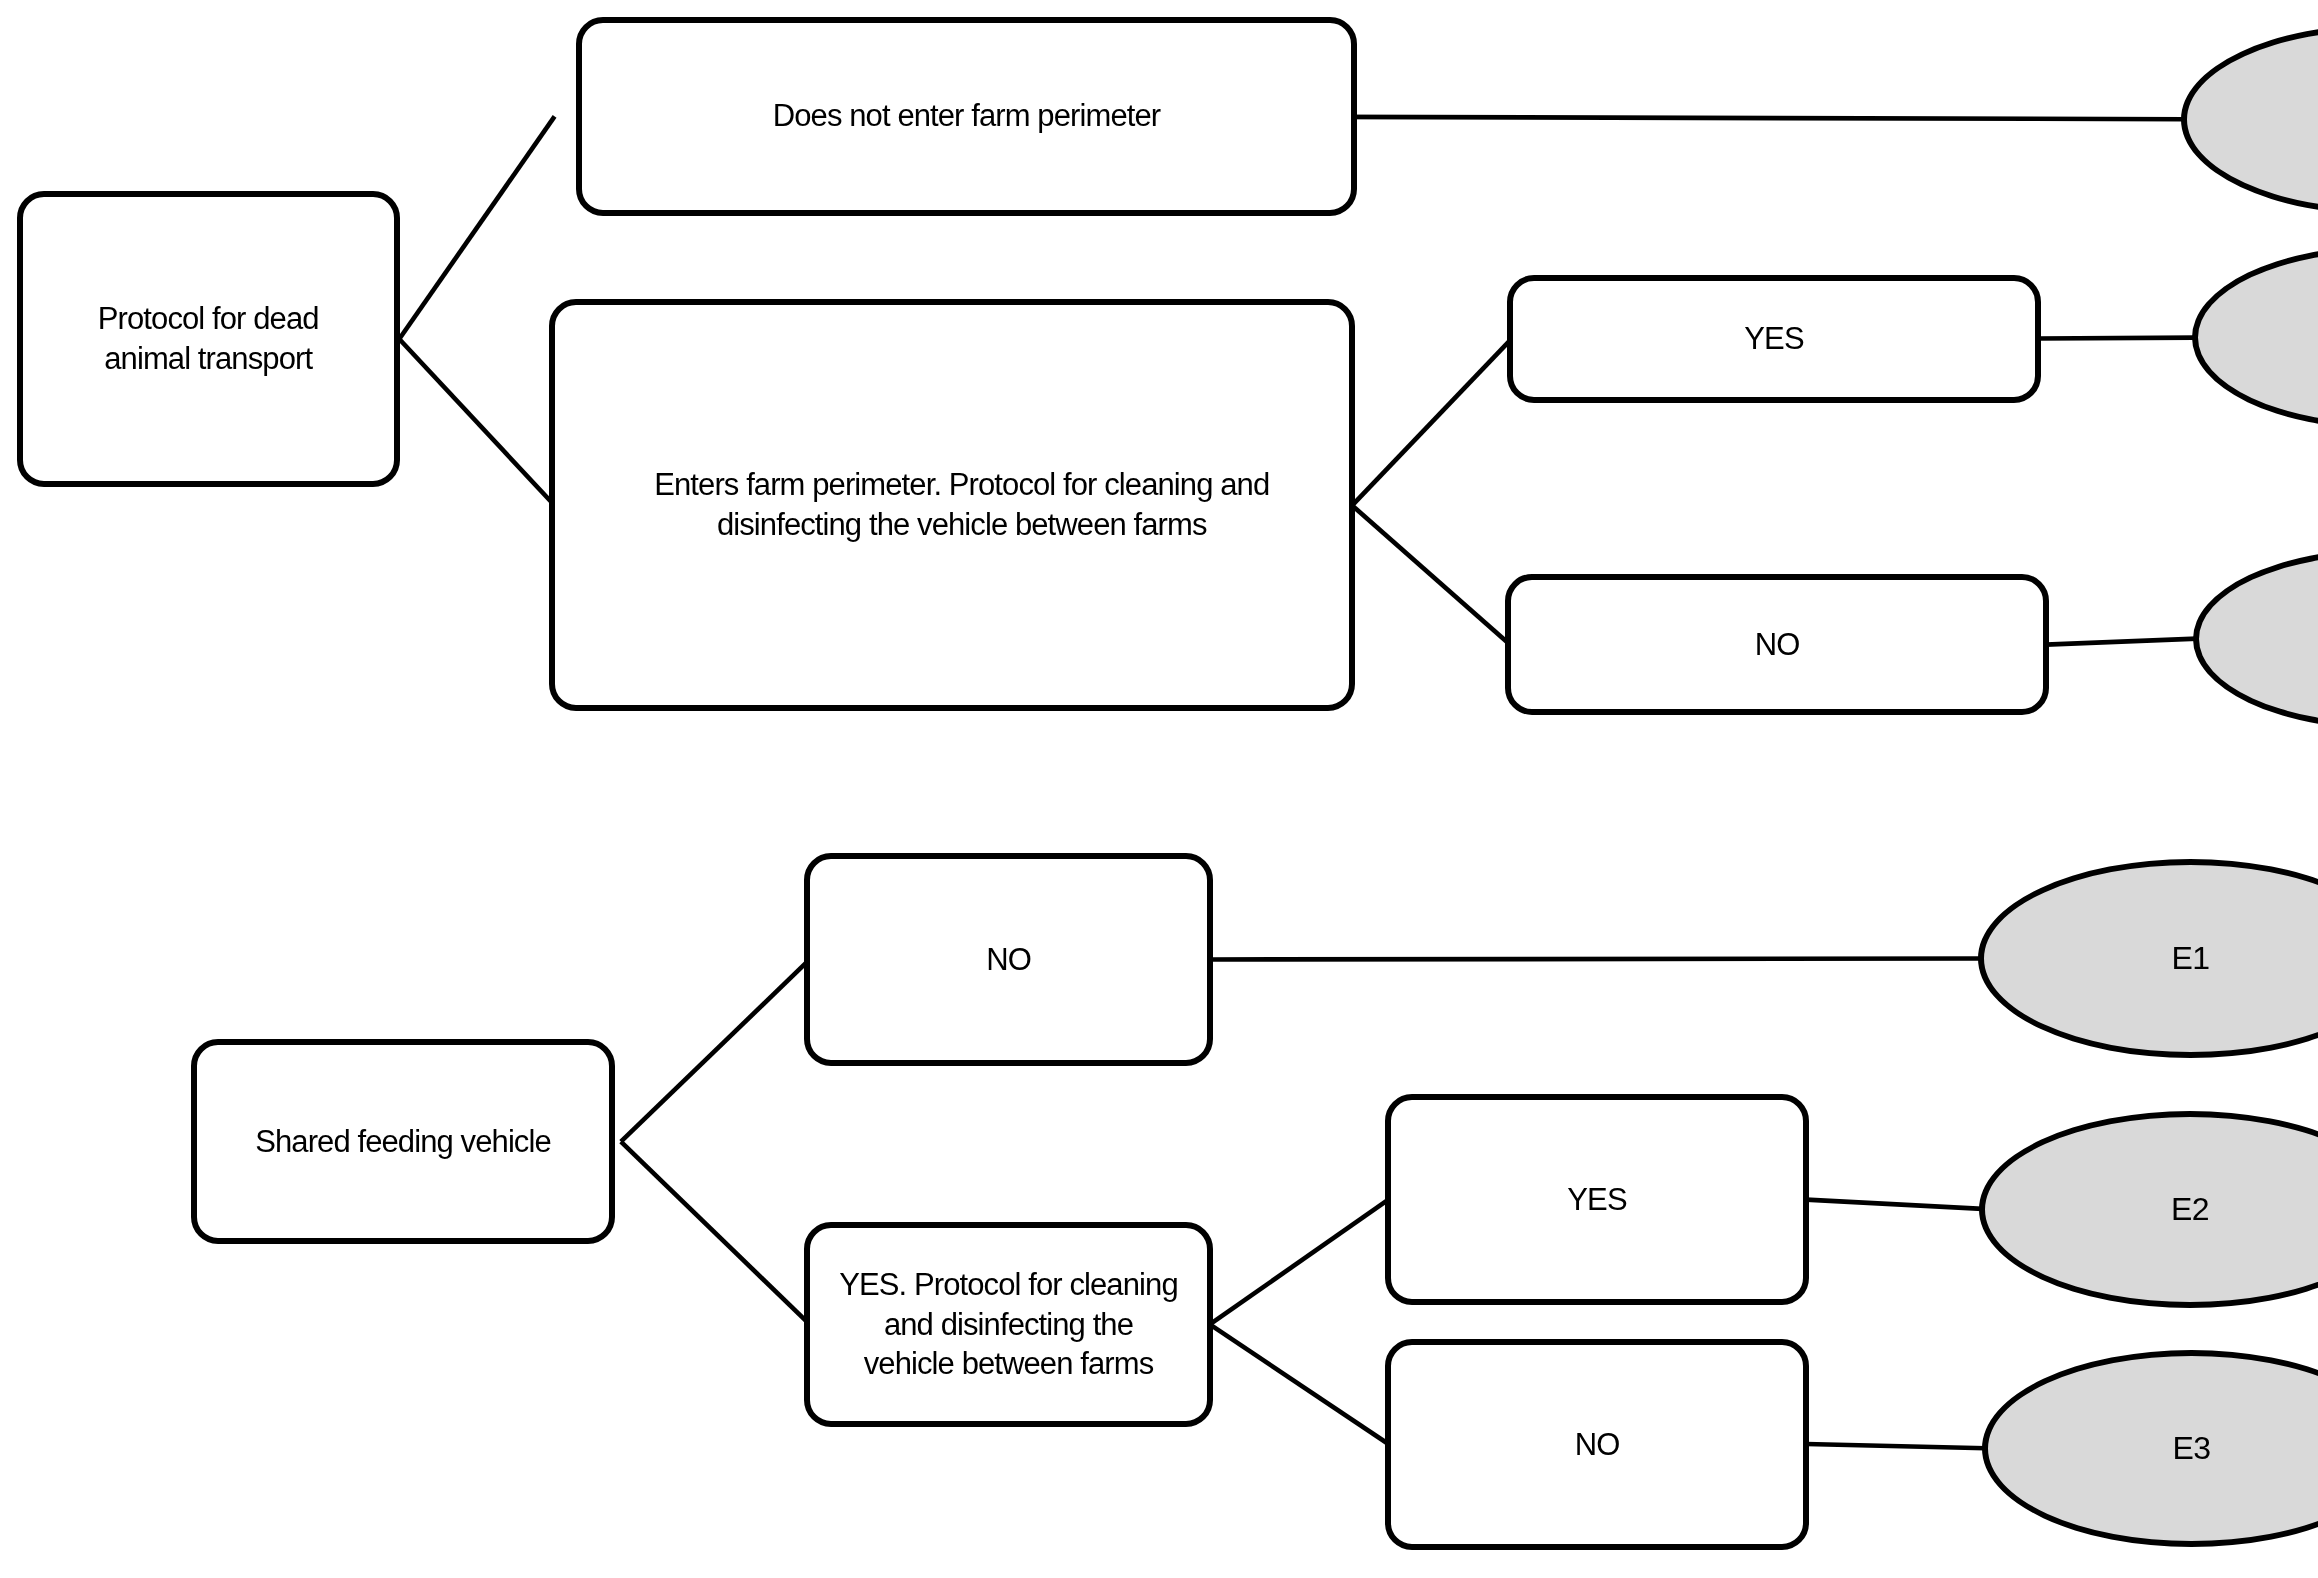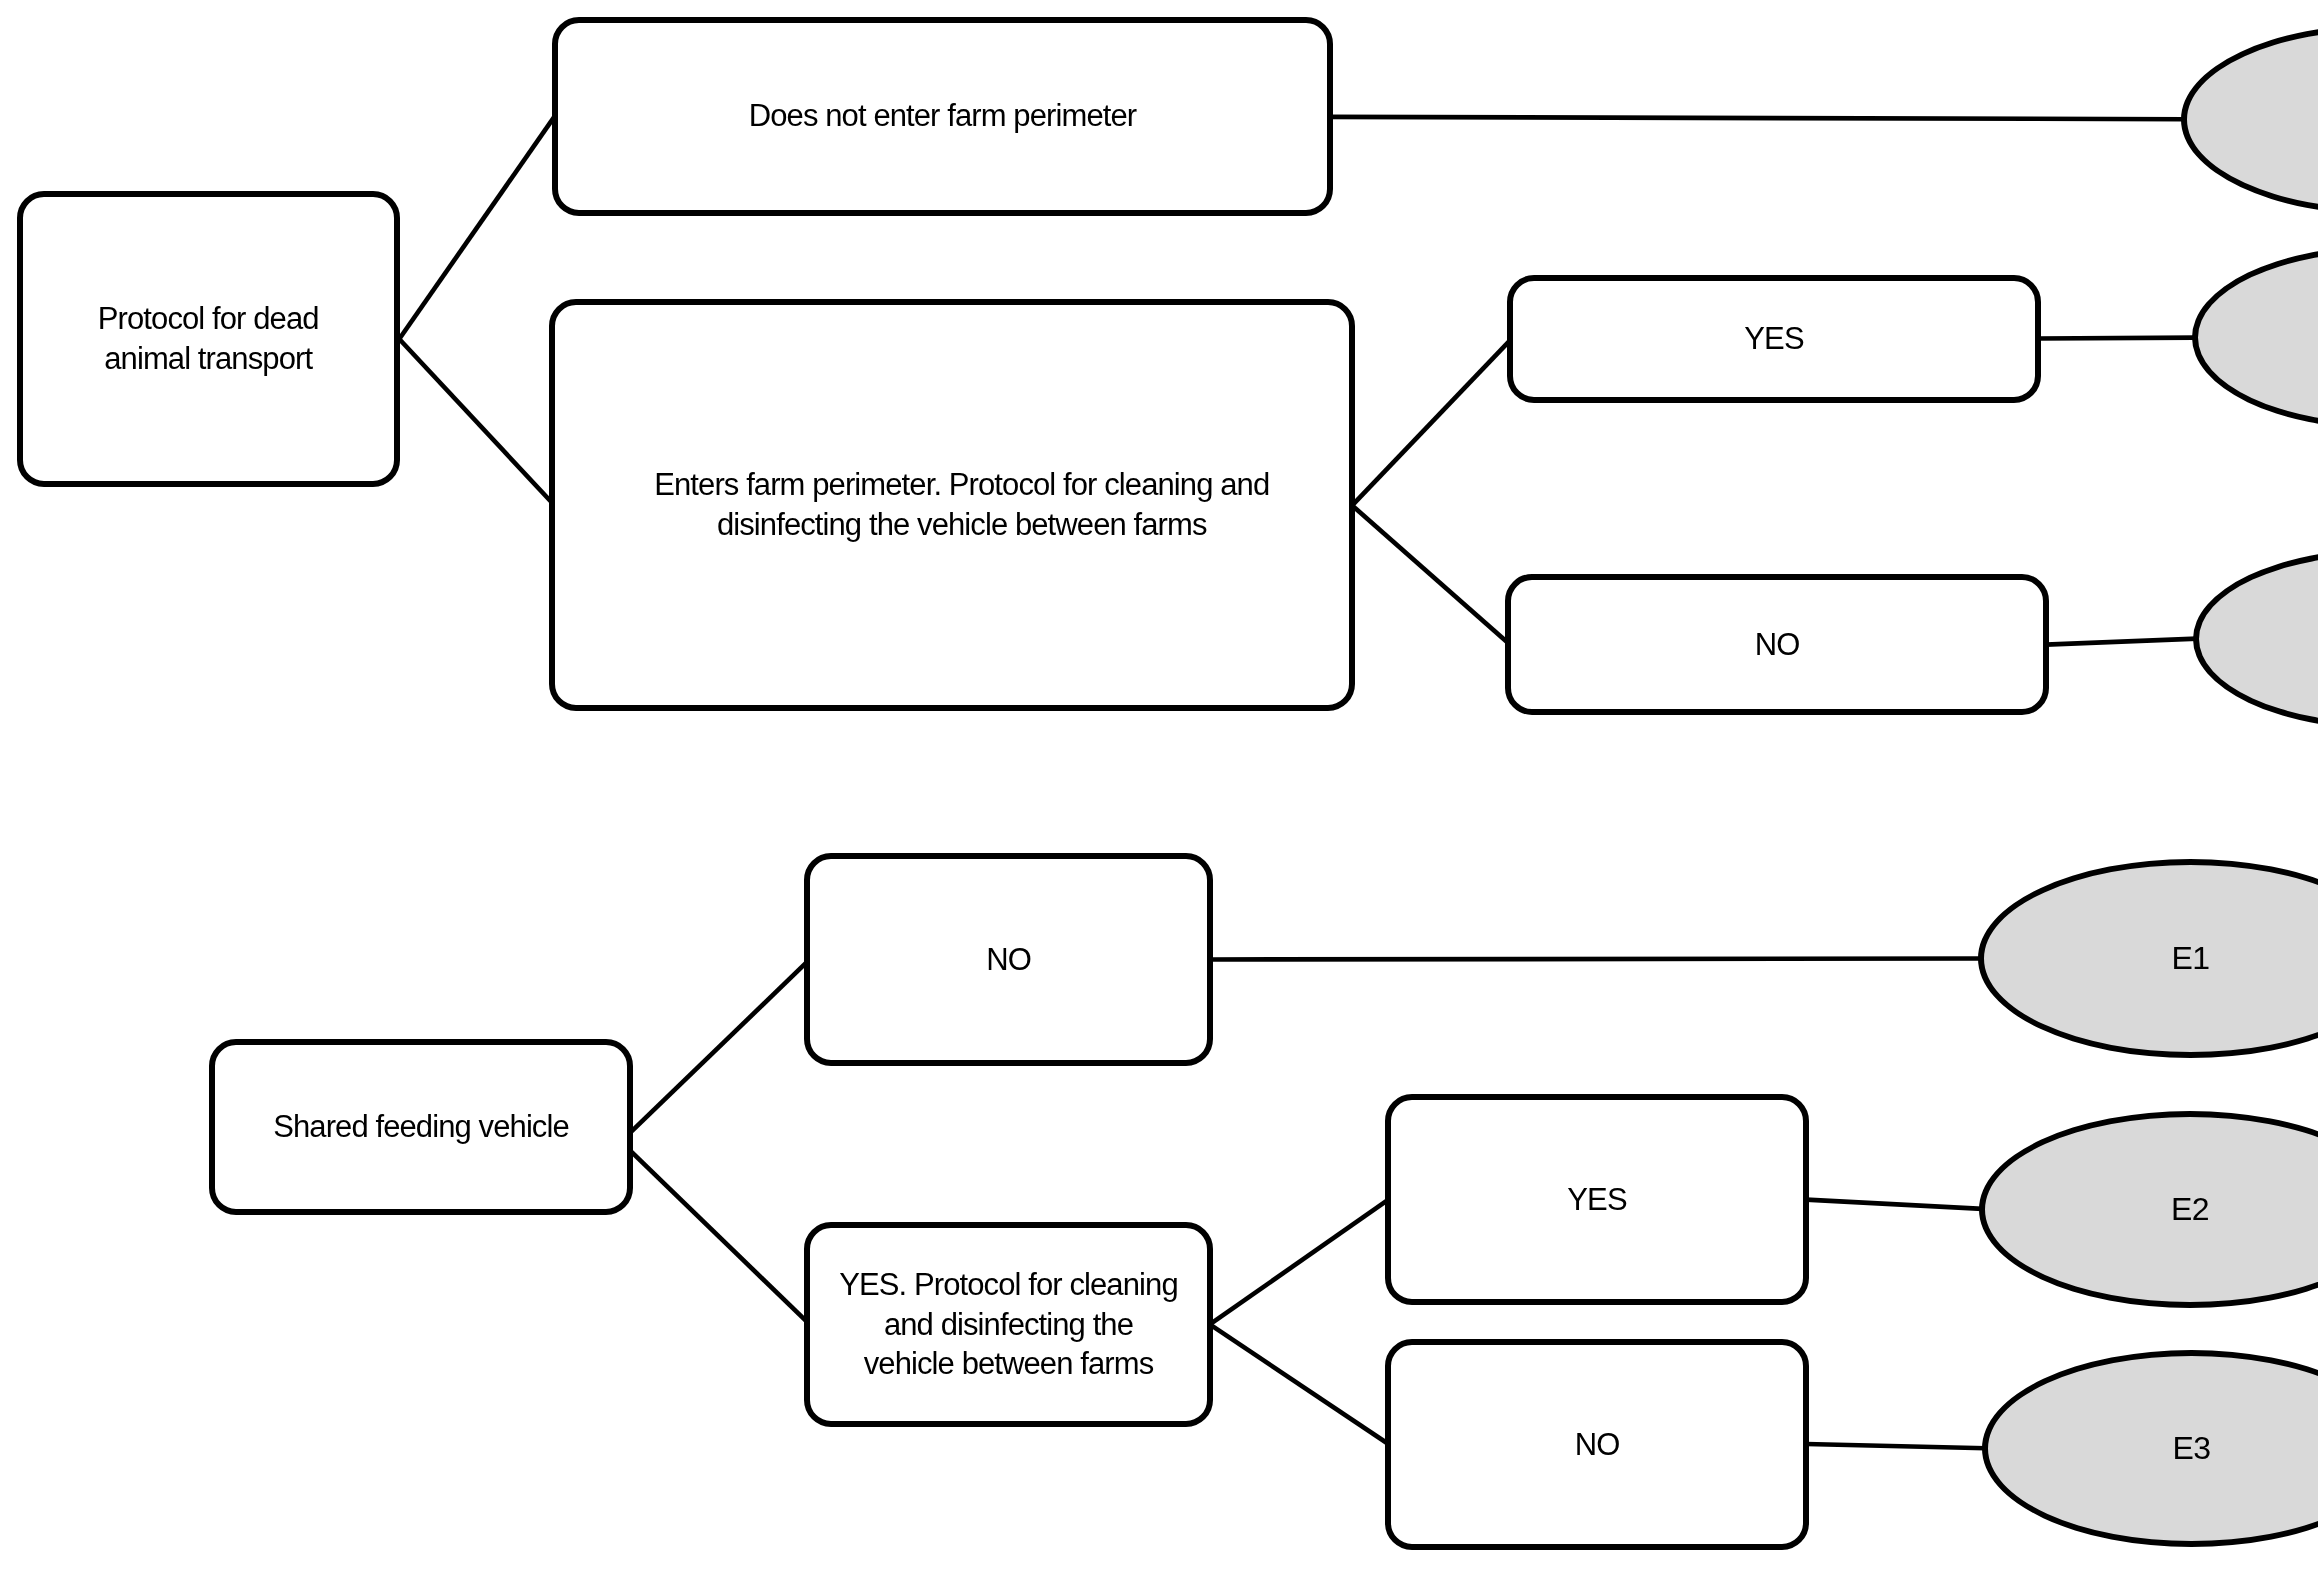--- a/index.html
+++ b/index.html
@@ -74,36 +74,36 @@
     <line x1="2609" y1="2069" x2="4272" y2="2067" stroke="#000000" stroke-width="10"></line>
     <line x1="2609" y1="2856" x2="2994" y2="2587" stroke="#000000" stroke-width="10"></line>
     <line x1="2609" y1="2856" x2="2994" y2="3114" stroke="#000000" stroke-width="10"></line>
     <line x1="3895" y1="2587" x2="4275" y2="2607" stroke="#000000" stroke-width="10"></line>
     <line x1="3895" y1="3114" x2="4282" y2="3123" stroke="#000000" stroke-width="10"></line>
   </svg>
 
   <div class="node" style="left:16.7px; top:191px; width:383px; height:296px;">Protocol for dead
 animal transport</div>
 
-  <div class="node" style="left:552px; top:16.7px; width:781px; height:199px;">Does not enter farm perimeter</div>
+  <div class="node" style="left:576px; top:16.7px; width:781px; height:199px;">Does not enter farm perimeter</div>
 
   <div class="node" style="left:549px; top:299px; width:806px; height:412px;padding-left:26px;">Enters farm perimeter. Protocol for cleaning and
 disinfecting the vehicle between farms</div>
 
   <div class="node" style="left:1507px; top:275px; width:534px; height:128px;">YES</div>
 
   <div class="node" style="left:1505px; top:574px; width:544px; height:141px;">NO</div>
 
   <div class="end" style="left:2181px; top:24px; width:406px; height:191px;">E1</div>
 
   <div class="end" style="left:2192px; top:246px; width:379px; height:183px;">E2</div>
 
   <div class="end" style="left:2193px; top:549px; width:379px; height:180px;">E3</div>
 
-  <div class="node" style="left:209px; top:1039px; width:424px; height:176px;">Shared feeding vehicle</div>
+  <div class="node" style="left:191px; top:1039px; width:424px; height:205px;">Shared feeding vehicle</div>
 
   <div class="node" style="left:804px; top:853px; width:409px; height:213px;">NO</div>
 
   <div class="node" style="left:804px; top:1222px; width:409px; height:205px;">YES. Protocol for cleaning
 and disinfecting the
 vehicle between farms</div>
 
   <div class="node" style="left:1385px; top:1094px; width:424px; height:211px;">YES</div>
 
   <div class="node" style="left:1385px; top:1339px; width:424px; height:211px;">NO</div>

